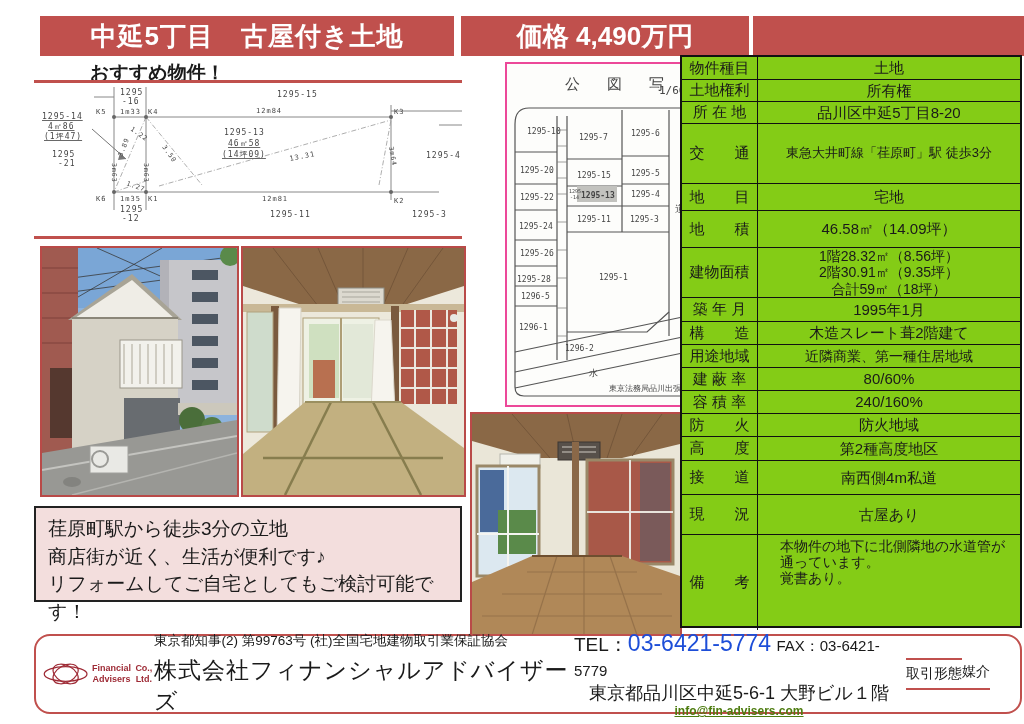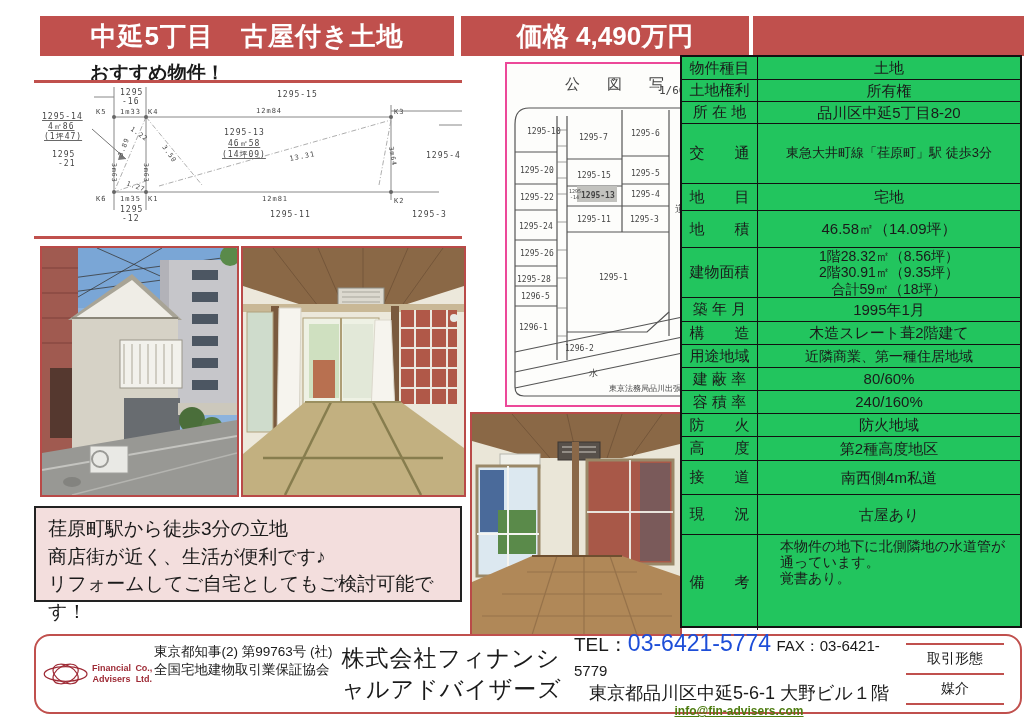--- a/index.html
+++ b/index.html
@@ -19,46 +19,46 @@
   .photo svg{display:block;}
   .ph1{left:40px;top:246px;width:195px;height:247px;}
   .ph2{left:241px;top:246px;width:221px;height:247px;}
   .map{left:470px;top:62px;width:208px;height:341px;border:2px solid #ec4899;background:#fdfdfb;margin-left:35px;}
   .ph3{left:470px;top:412px;width:208px;height:221px;}
   .pitch{position:absolute;left:34px;top:506px;width:428px;height:96px;background:#f3dedd;
          border:2px solid #222;box-sizing:border-box;padding:7px 12px;font-size:19px;line-height:1.45;}
   .disclaimer{position:absolute;left:53px;top:612px;font-size:14px;margin-top:28px;}
   
   .spec{position:absolute;left:680px;top:55px;width:342px;height:573px;border:2px solid #111;
-        box-sizing:border-box;display:flex;flex-direction:column;background:#22c55e;}
+        box-sizing:border-box;display:flex;flex-direction:column;background:#84cc16;}
   .trow{display:flex;box-sizing:border-box;border-top:1px solid #111;flex:none;}
   .trow:first-child{border-top:none;}
   .tlabel{width:76px;flex:none;border-right:1.5px solid #111;display:flex;align-items:center;
           justify-content:center;font-size:15px;white-space:pre;box-sizing:border-box;}
   .tvalue{flex:1;display:flex;align-items:center;justify-content:center;text-align:center;
           font-size:15px;white-space:pre-line;line-height:1.15;box-sizing:border-box;}
   .tvalue.sm{font-size:13px;}
   .tvalue.md{font-size:14px;}
   .tvalue.note{align-items:flex-start;justify-content:flex-start;text-align:left;
                padding:3px 5px;font-size:14px;margin-left:17px;}
   
   .footer{position:absolute;left:34px;top:634px;width:988px;height:80px;border:2.5px solid #c0504d;
           border-radius:16px;box-sizing:border-box;display:flex;align-items:center;background:#fff;}
   .logo{width:112px;flex:none;display:flex;align-items:center;margin-left:6px;}
   .logo-text{font-size:9px;font-weight:bold;color:#9e2a35;text-align:center;line-height:1.2;}
-  .agency{display:flex;flex-direction:row;justify-content:center;width:420px;flex:none;}
+  .agency{display:flex;flex-direction:column;justify-content:center;width:420px;flex:none;}
   .license{font-size:13.5px;margin-bottom:5px;}
   .company{font-size:23px;letter-spacing:1px;}
   .contact{display:flex;flex-direction:column;align-items:center;width:330px;flex:none;line-height:1.25;}
   .telline{font-size:19px;}
   .telnum{color:#1d4ed8;font-size:23px;font-weight:normal;}
   .faxpart{font-size:15px;}
   .address{font-size:18px;}
   .email{font-size:12px;color:#4d7c0f;text-decoration:underline;font-weight:bold;}
-  .dealbox{width:98px;flex:none;display:flex;flex-direction:column;align-items:stretch;text-align:center;
+  .dealbox{width:98px;flex:none;display:flex;align-items:stretch;text-align:center;
            font-size:14px;margin-left:2px;}
   .dealbox .cell{border-bottom:2px solid #c0504d;padding:5px 0;}
   .dealbox .cell.first{border-top:2px solid #c0504d;}
   
   svg text{font-family:"DejaVu Sans Mono","Liberation Mono",monospace;fill:#444;}
   svg text.jp{font-family:"Liberation Sans","DejaVu Sans",sans-serif;}
 </style>
 </head>
 <body>
 

